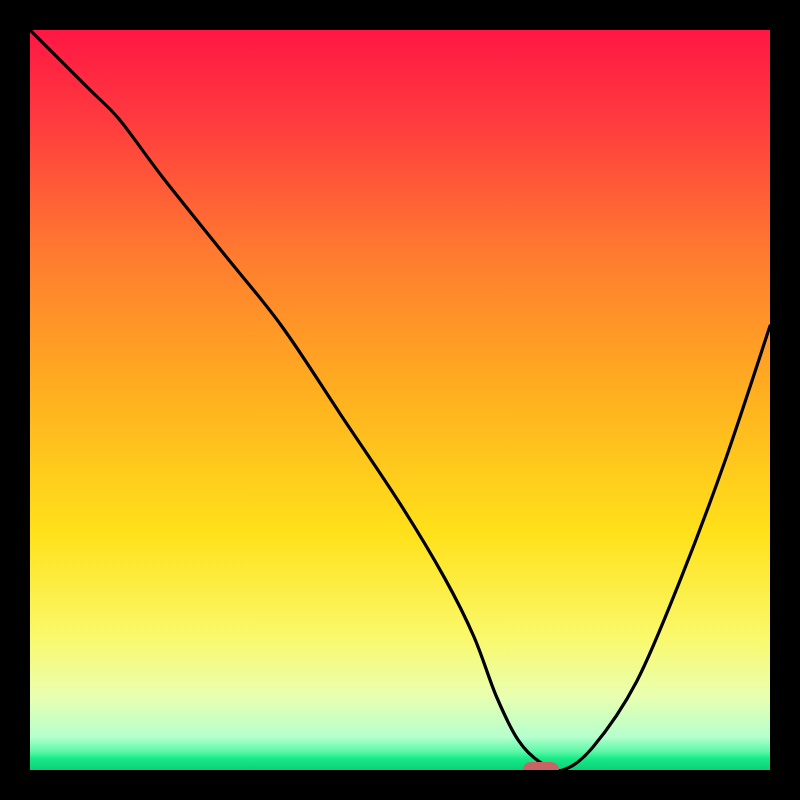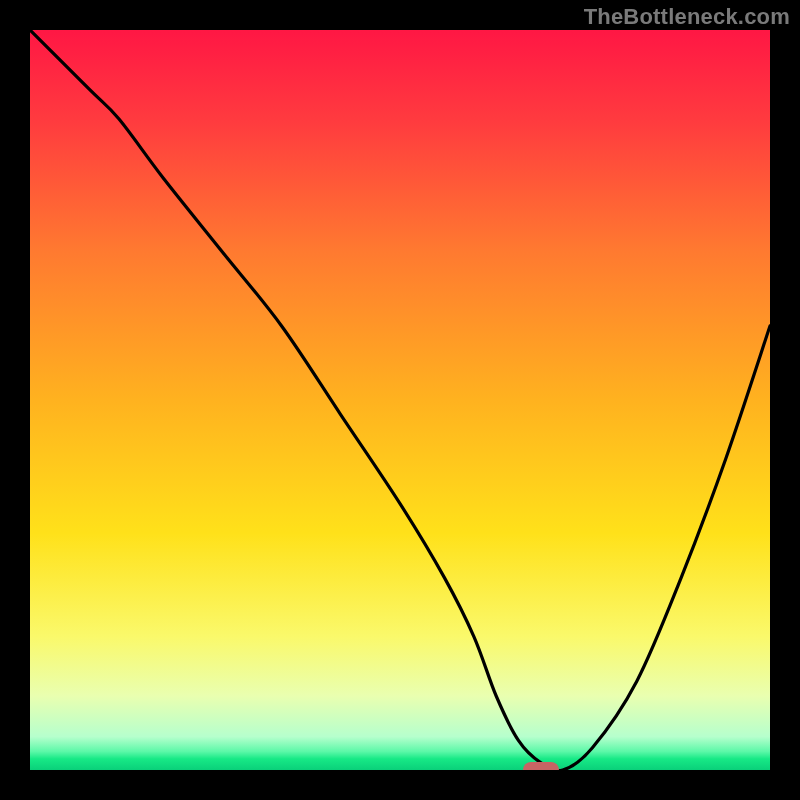--- a/index.html
+++ b/index.html
@@ -52,21 +52,20 @@
     height: 16px;
     border-radius: 8px;
     background: #c86464;
     transform: translate(-50%, -50%);
   }
 </style>
 </head>
 <body>
 
 <div class="frame">
-  <div class="watermark">TheBottleneck.com</div>
 
   <div class="plot">
     <svg class="grad" width="740" height="740" viewBox="0 0 740 740" preserveAspectRatio="none">
       <defs>
         <linearGradient id="bg" x1="0" y1="0" x2="0" y2="1">
             <stop offset="0%" stop-color="#ff1744"></stop>
             <stop offset="12%" stop-color="#ff3a3f"></stop>
             <stop offset="30%" stop-color="#ff7a30"></stop>
             <stop offset="50%" stop-color="#ffb21f"></stop>
             <stop offset="68%" stop-color="#ffe11a"></stop>

